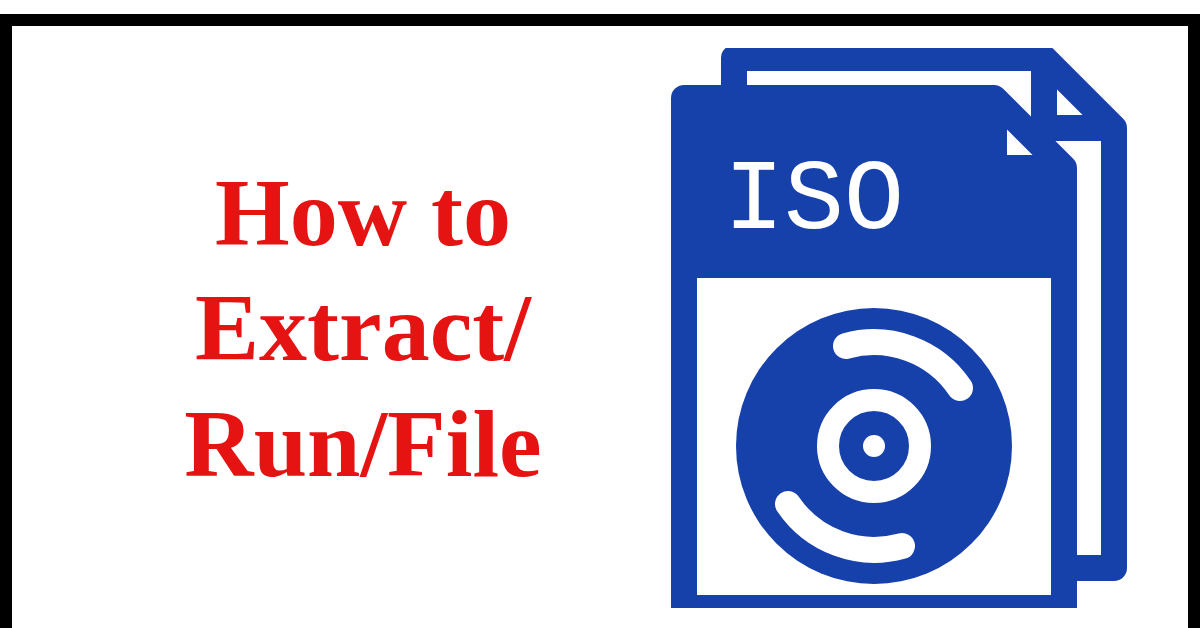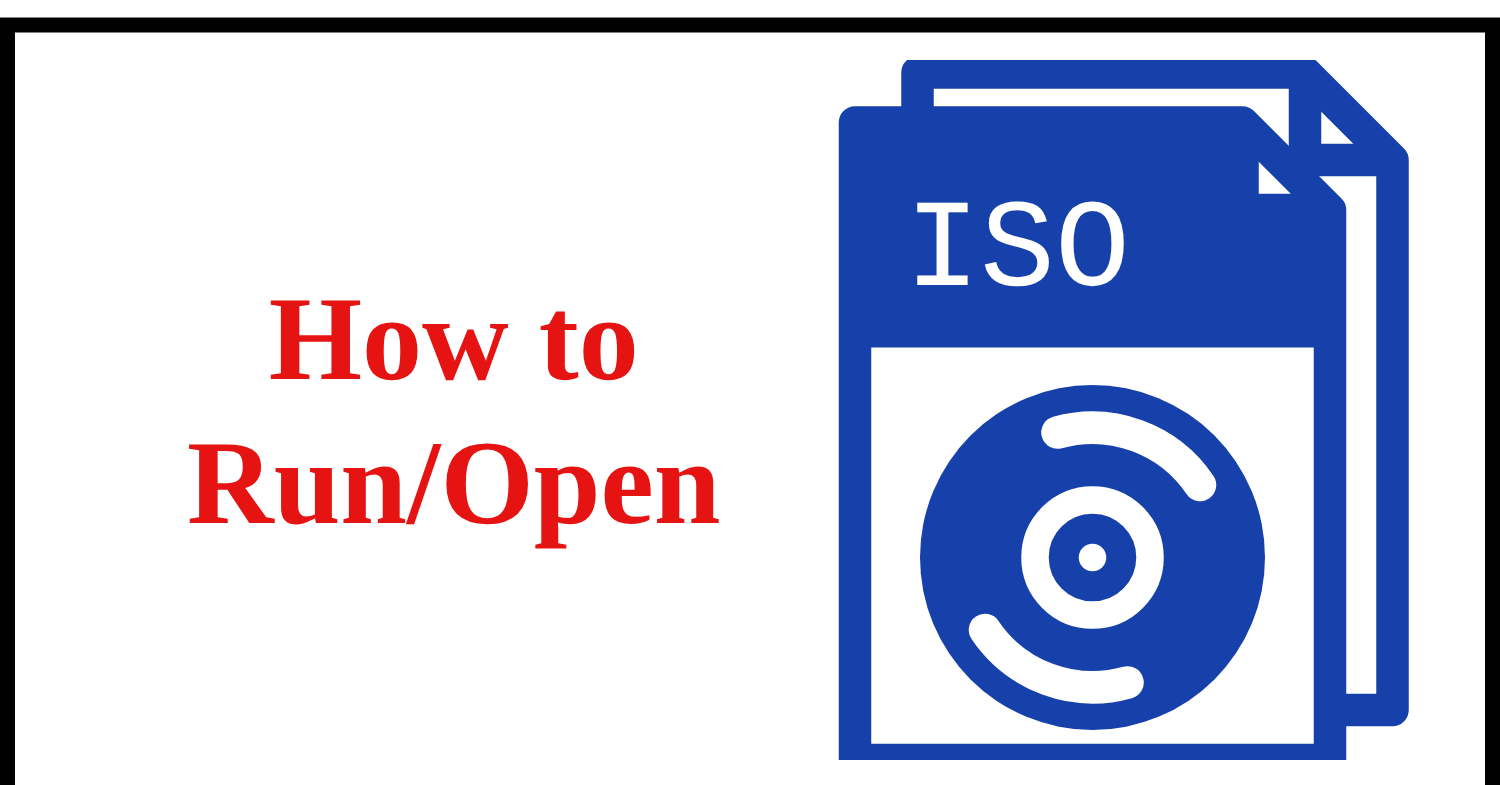--- a/index.html
+++ b/index.html
@@ -56,21 +56,22 @@
       font-weight: normal;
     }
   </style>
 </head>
 <body>
 
 <div class="container">
 
   <div class="text-section">
     <div class="title">How to</div>
-    <div class="title">Run/Open</div>
+    <div class="title">Extract/</div>
+    <div class="title">Run/File</div>
   </div>
 
   <div class="icon-section">
     <svg width="480" height="560" viewBox="0 0 480 560">
 
       <path d="M 70 10 L 380 10 L 450 80 L 450 520 L 70 520 Z" fill="none" stroke="#1741aa" stroke-width="26" stroke-linejoin="round"></path>
 
       <path d="M 380 10 L 380 80 L 450 80" fill="none" stroke="#1741aa" stroke-width="26" stroke-linejoin="round"></path>
 
       <path d="M 20 50 L 330 50 L 400 120 L 400 560 L 20 560 Z" fill="#ffffff" stroke="#1741aa" stroke-width="26" stroke-linejoin="round"></path>

